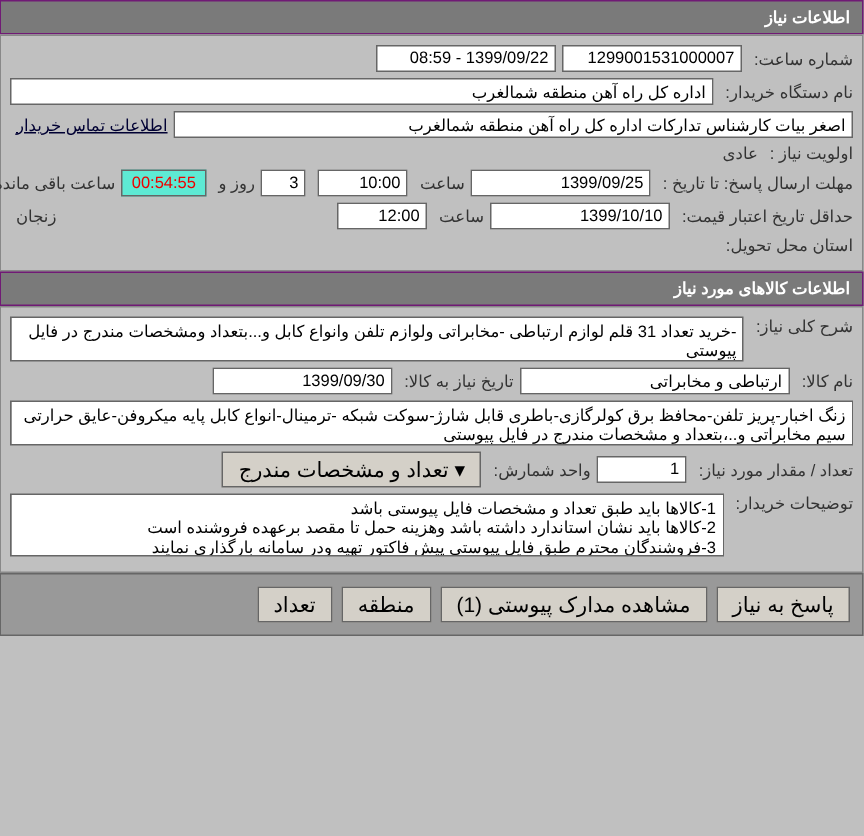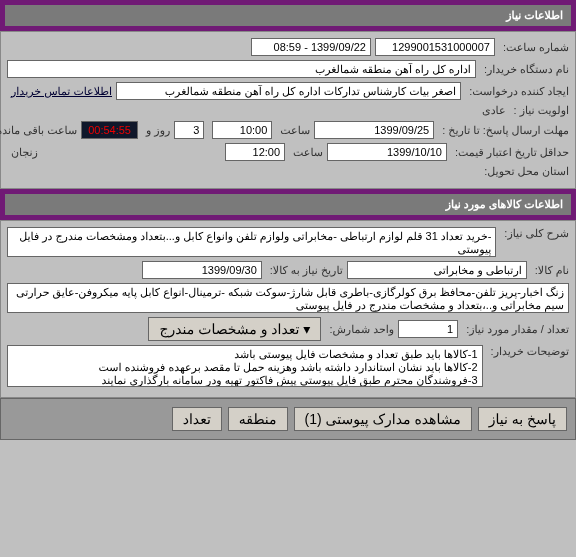--- a/index.html
+++ b/index.html
@@ -8,21 +8,21 @@
   font-size: 11px;
   background: #c0c0c0;
   direction: rtl;
   width: 576px;
 }
 .section-header {
   background: #7a7a7a;
   color: #fff;
   padding: 4px 8px;
   font-weight: bold;
-  border: 5px solid #701a75;
+  border: 1px solid #701a75;
 }
 .form-area {
   background: #c0c0c0;
   padding: 6px;
   border: 1px solid #888;
 }
 .row {
   display: flex;
   align-items: center;
   margin-bottom: 4px;
@@ -56,21 +56,21 @@
 }
 .btn {
   background: #d4d0c8;
   border: 1px solid #666;
   padding: 3px 10px;
   font-family: inherit;
   font-size: 14px;
   cursor: pointer;
 }
 .highlight-yellow {
-  background: #0f172a;
+  background: #5eead4;
   color: #e00;
   padding: 2px 6px;
   border: 1px solid #666;
 }
 .bottom-bar {
   display: flex;
   gap: 6px;
   padding: 8px;
   background: #999;
   border: 1px solid #666;
@@ -91,21 +91,20 @@
     <input class="field field-med" readonly="" value="1299001531000007" style="">
     <input class="field field-med" readonly="" value="1399/09/22 - 08:59" style="">
   </div>
 
   <div class="row">
     <span class="label">نام دستگاه خریدار:</span>
     <input class="field field-wide" readonly="" value="اداره کل راه آهن منطقه شمالغرب" style="">
   </div>
 
   <div class="row">
-    <span class="label">ایجاد کننده درخواست:</span>
     <input class="field field-wide" readonly="" value="اصغر بیات کارشناس تدارکات اداره کل راه آهن منطقه شمالغرب" style="">
     <a href="#" class="label" style="text-decoration:underline;color:#003;">اطلاعات تماس خریدار</a>
   </div>
 
   <div class="row">
     <span class="label">اولویت نیاز :</span>
     <span class="label">عادی</span>
   </div>
 
   <div class="row">

